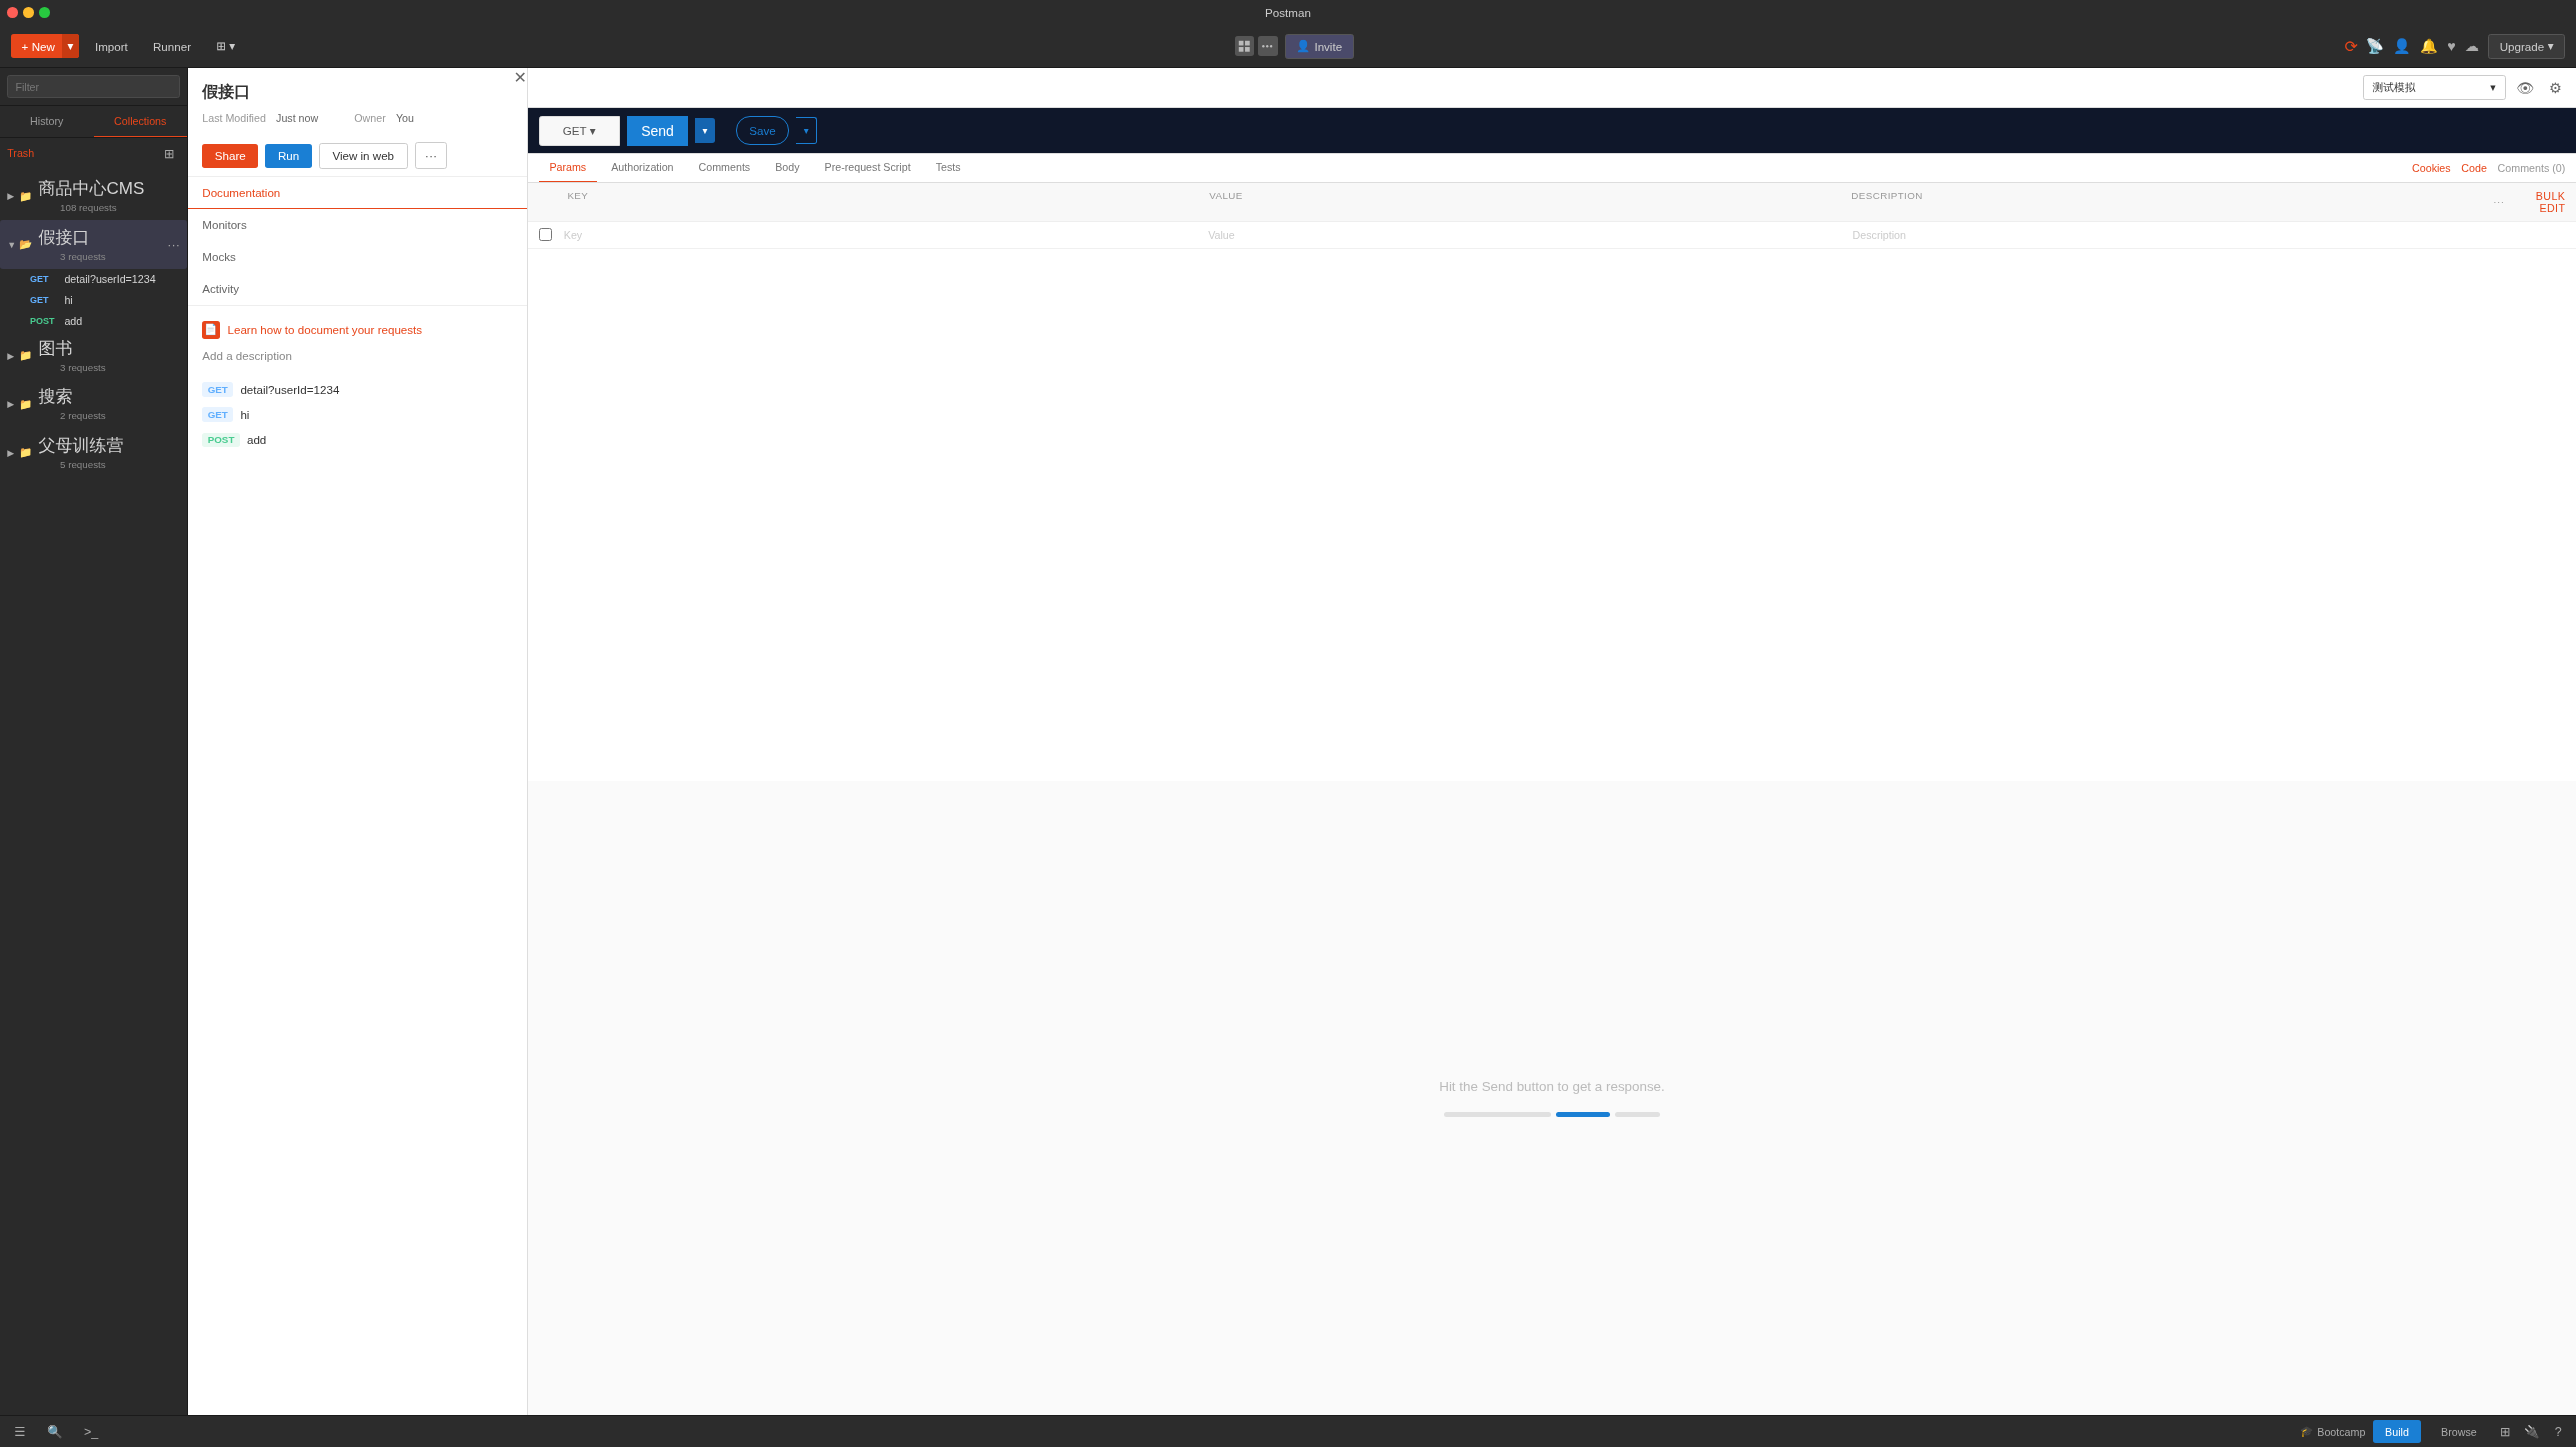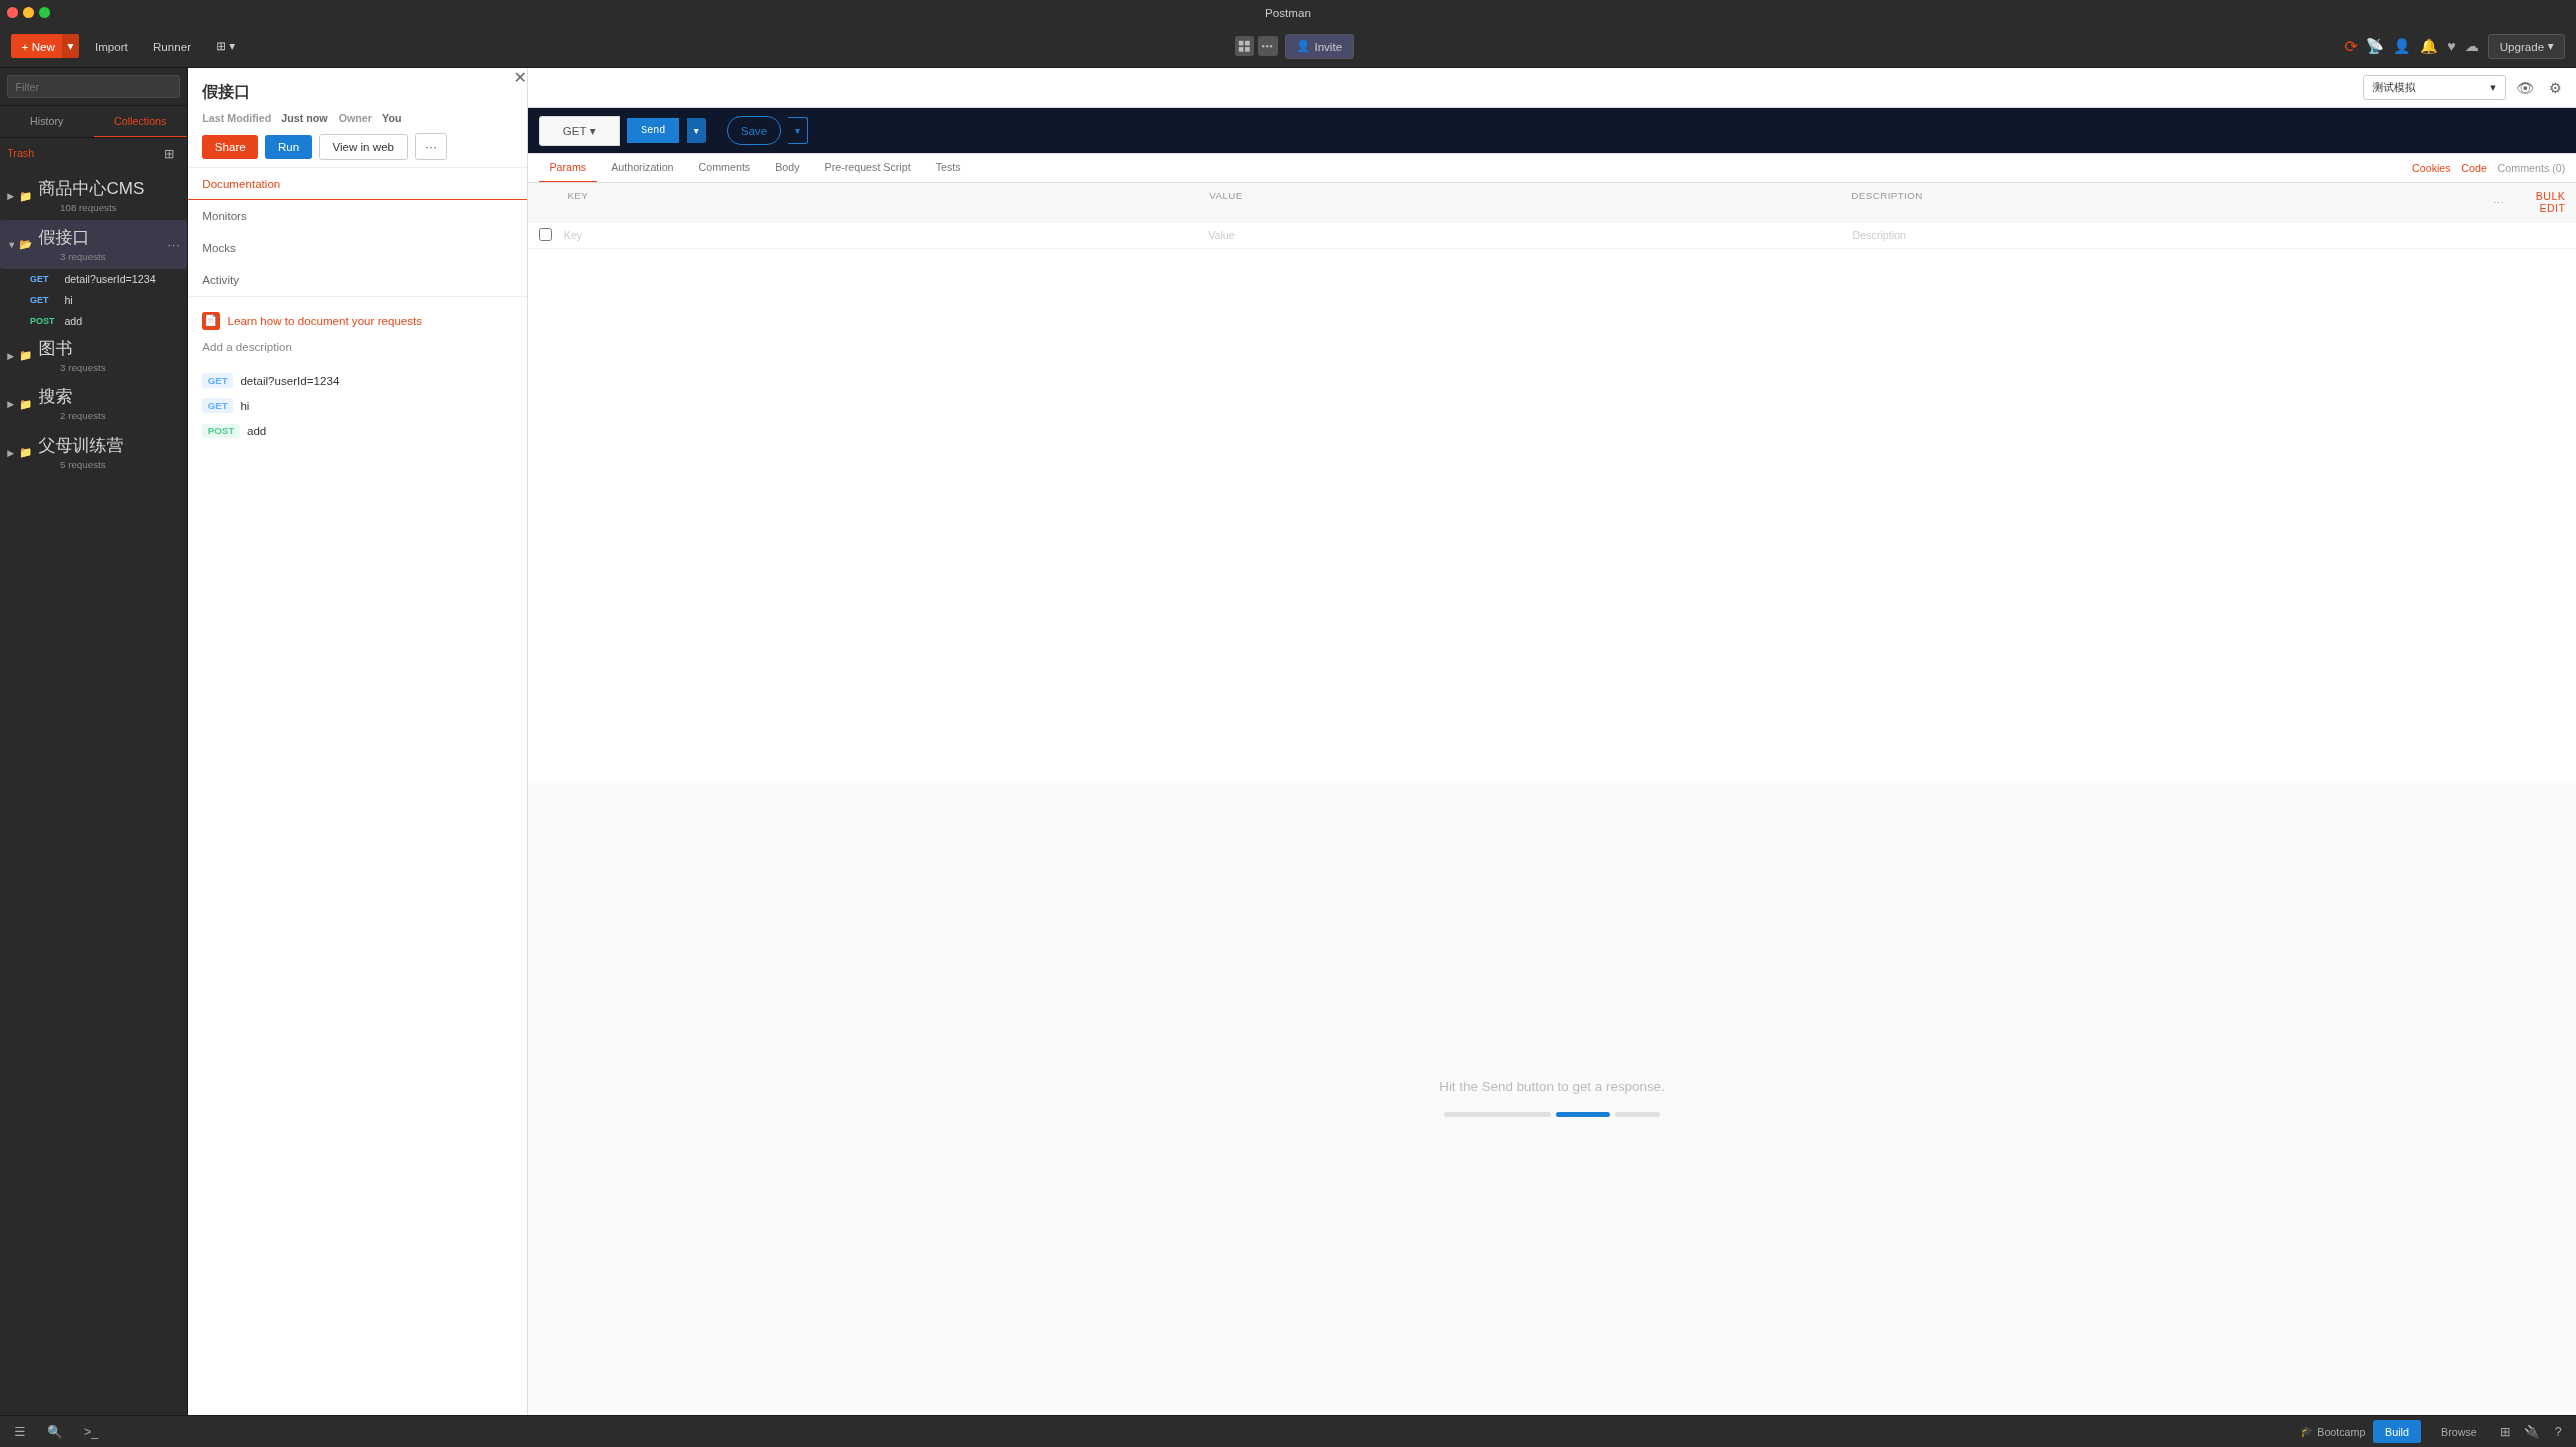--- a/index.html
+++ b/index.html
@@ -54,21 +54,21 @@
     .request-item { display: flex; align-items: center; padding: 4.5px 7.2px 4.5px 30px; cursor: pointer; border-radius: 2.7px; }
     .method-badge { font-size: 9px; font-weight: 700; min-width: 29px; margin-right: 5.4px; }
     .method-get { color: #61affe; }
     .method-post { color: #49cc90; }
     .request-name { color: #d4d4d4; font-size: 10.7px; }
 
     
     .collection-panel { width: 340px; background: #ffffff; border-right: 0.9px solid #ddd; display: flex; flex-direction: column; overflow: hidden; }
     .panel-header { padding: 14.3px 14.3px 7.2px; border-bottom: 0.9px solid #eee; }
     .panel-title { font-size: 16px; font-weight: 600; color: #333; margin-bottom: 9px; }
-    .panel-meta { display: flex; gap: 11px; font-size: 10.7px; color: #666; margin-bottom: 9px; font-weight: bold; }
+    .panel-meta { display: flex; gap: 36px; font-size: 10.7px; color: #666; margin-bottom: 18px; }
     .panel-meta-key { color: #999; }
     .panel-buttons { display: flex; gap: 7.2px; align-items: center; }
     .btn-share { background: #e8461a; color: white; border: none; border-radius: 2.7px; padding: 5.4px 12.5px; font-size: 11.6px; cursor: pointer; }
     .btn-run { background: #1a7fd4; color: white; border: none; border-radius: 2.7px; padding: 5.4px 12.5px; font-size: 11.6px; cursor: pointer; }
     .btn-viewweb { background: transparent; color: #333; border: 0.9px solid #ccc; border-radius: 2.7px; padding: 5.4px 12.5px; font-size: 11.6px; cursor: pointer; }
     .btn-more { background: transparent; border: 0.9px solid #ccc; border-radius: 2.7px; padding: 5.4px 9px; font-size: 12.5px; cursor: pointer; color: #555; }
     .panel-close { position: absolute; right: 14.3px; top: 14.3px; background: transparent; border: none; font-size: 16px; color: #666; cursor: pointer; }
     .panel-tabs { display: flex; border-bottom: 0.9px solid #eee; flex-direction: column; }
     .panel-tab { padding: 9px 14.3px; font-size: 11.6px; color: #666; cursor: pointer; border-bottom: 1.8px solid transparent; }
     .panel-tab.active { color: #e8461a; border-bottom: 1.8px solid #e8461a; }
@@ -85,21 +85,21 @@
     .content-area { flex: 1; display: flex; flex-direction: column; background: #f0f0f0; overflow: hidden; }
     .content-header { background: #ffffff; border-bottom: 0.9px solid #ddd; padding: 7.2px 10.7px; display: flex; align-items: center; gap: 7.2px; }
     .env-selector { background: #fff; border: 0.9px solid #ccc; border-radius: 2.7px; padding: 4.5px 9px; font-size: 10.7px; color: #333; min-width: 143px; cursor: pointer; display: flex; align-items: center; justify-content: space-between; }
     .icon-btn { background: transparent; border: none; color: #666; font-size: 14.3px; cursor: pointer; padding: 3.6px; }
 
     .request-area { background: #0f172a; border-bottom: 0.9px solid #ddd; padding: 7.2px 10.7px; }
     .request-row { display: flex; align-items: center; gap: 7.2px; }
     .method-select { background: #f8f8f8; border: 0.9px solid #ddd; border-radius: 2.7px 0 0 2.7px; padding: 7.2px 10.7px; font-size: 11.6px; color: #555; min-width: 81px; cursor: pointer; }
     .url-input { flex: 1; background: #fff; border: 0.9px solid #ddd; border-left: none; border-right: none; padding: 7.2px 10.7px; font-size: 11.6px; color: #333; }
     .url-input::placeholder { color: #bbb; }
-    .btn-send { background: #1a7fd4; color: white; border: none; border-radius: 0; padding: 7.2px 14.3px; font-size: 10px; cursor: pointer; font-weight: 500; font-family: Liberation Mono, monospace; }
+    .btn-send { background: #1a7fd4; color: white; border: none; border-radius: 0; padding: 7.2px 14.3px; font-size: 14px; cursor: pointer; font-weight: 500; }
     .btn-send-dropdown { background: #1565b0; color: white; border: none; border-radius: 0 2.7px 2.7px 0; padding: 7.2px 7.2px; font-size: 9.8px; cursor: pointer; }
     .btn-save { background: transparent; color: #1a7fd4; border: 0.9px solid #1a7fd4; border-radius: 14px; padding: 7.2px 12.5px; font-size: 11.6px; cursor: pointer; margin-left: 14px; }
     .btn-save-dropdown { background: transparent; color: #1a7fd4; border: 0.9px solid #1a7fd4; border-left: none; border-radius: 0 2.7px 2.7px 0; padding: 7.2px 7.2px; font-size: 9.8px; cursor: pointer; }
 
     .request-tabs { background: #fff; border-bottom: 0.9px solid #ddd; display: flex; align-items: center; padding: 0 10.7px; gap: 3.6px; }
     .request-tab { padding: 7.2px 10.7px; font-size: 10.7px; color: #777; cursor: pointer; border-bottom: 1.8px solid transparent; }
     .request-tab.active { color: #e8461a; border-bottom: 1.8px solid #e8461a; }
     .request-tab-right { margin-left: auto; display: flex; gap: 10.7px; align-items: center; }
     .tab-link { color: #e8461a; font-size: 10.7px; cursor: pointer; }
     .tab-link-gray { color: #999; font-size: 10.7px; cursor: pointer; }

